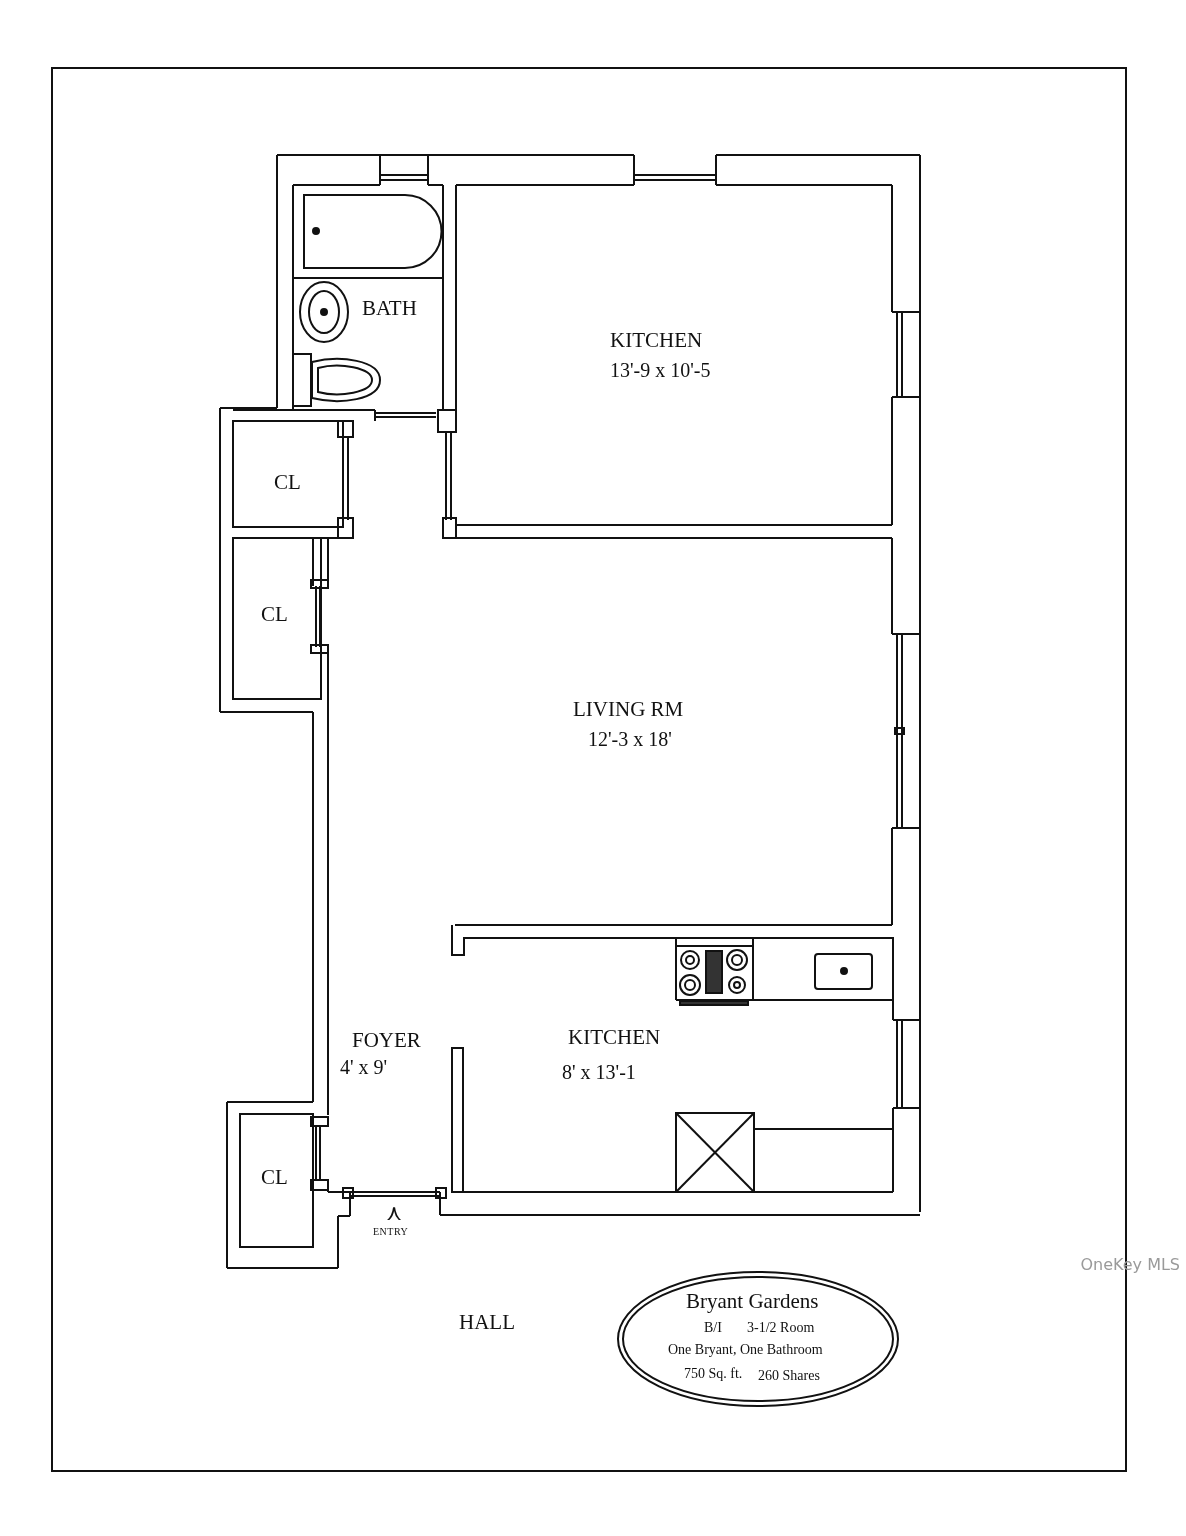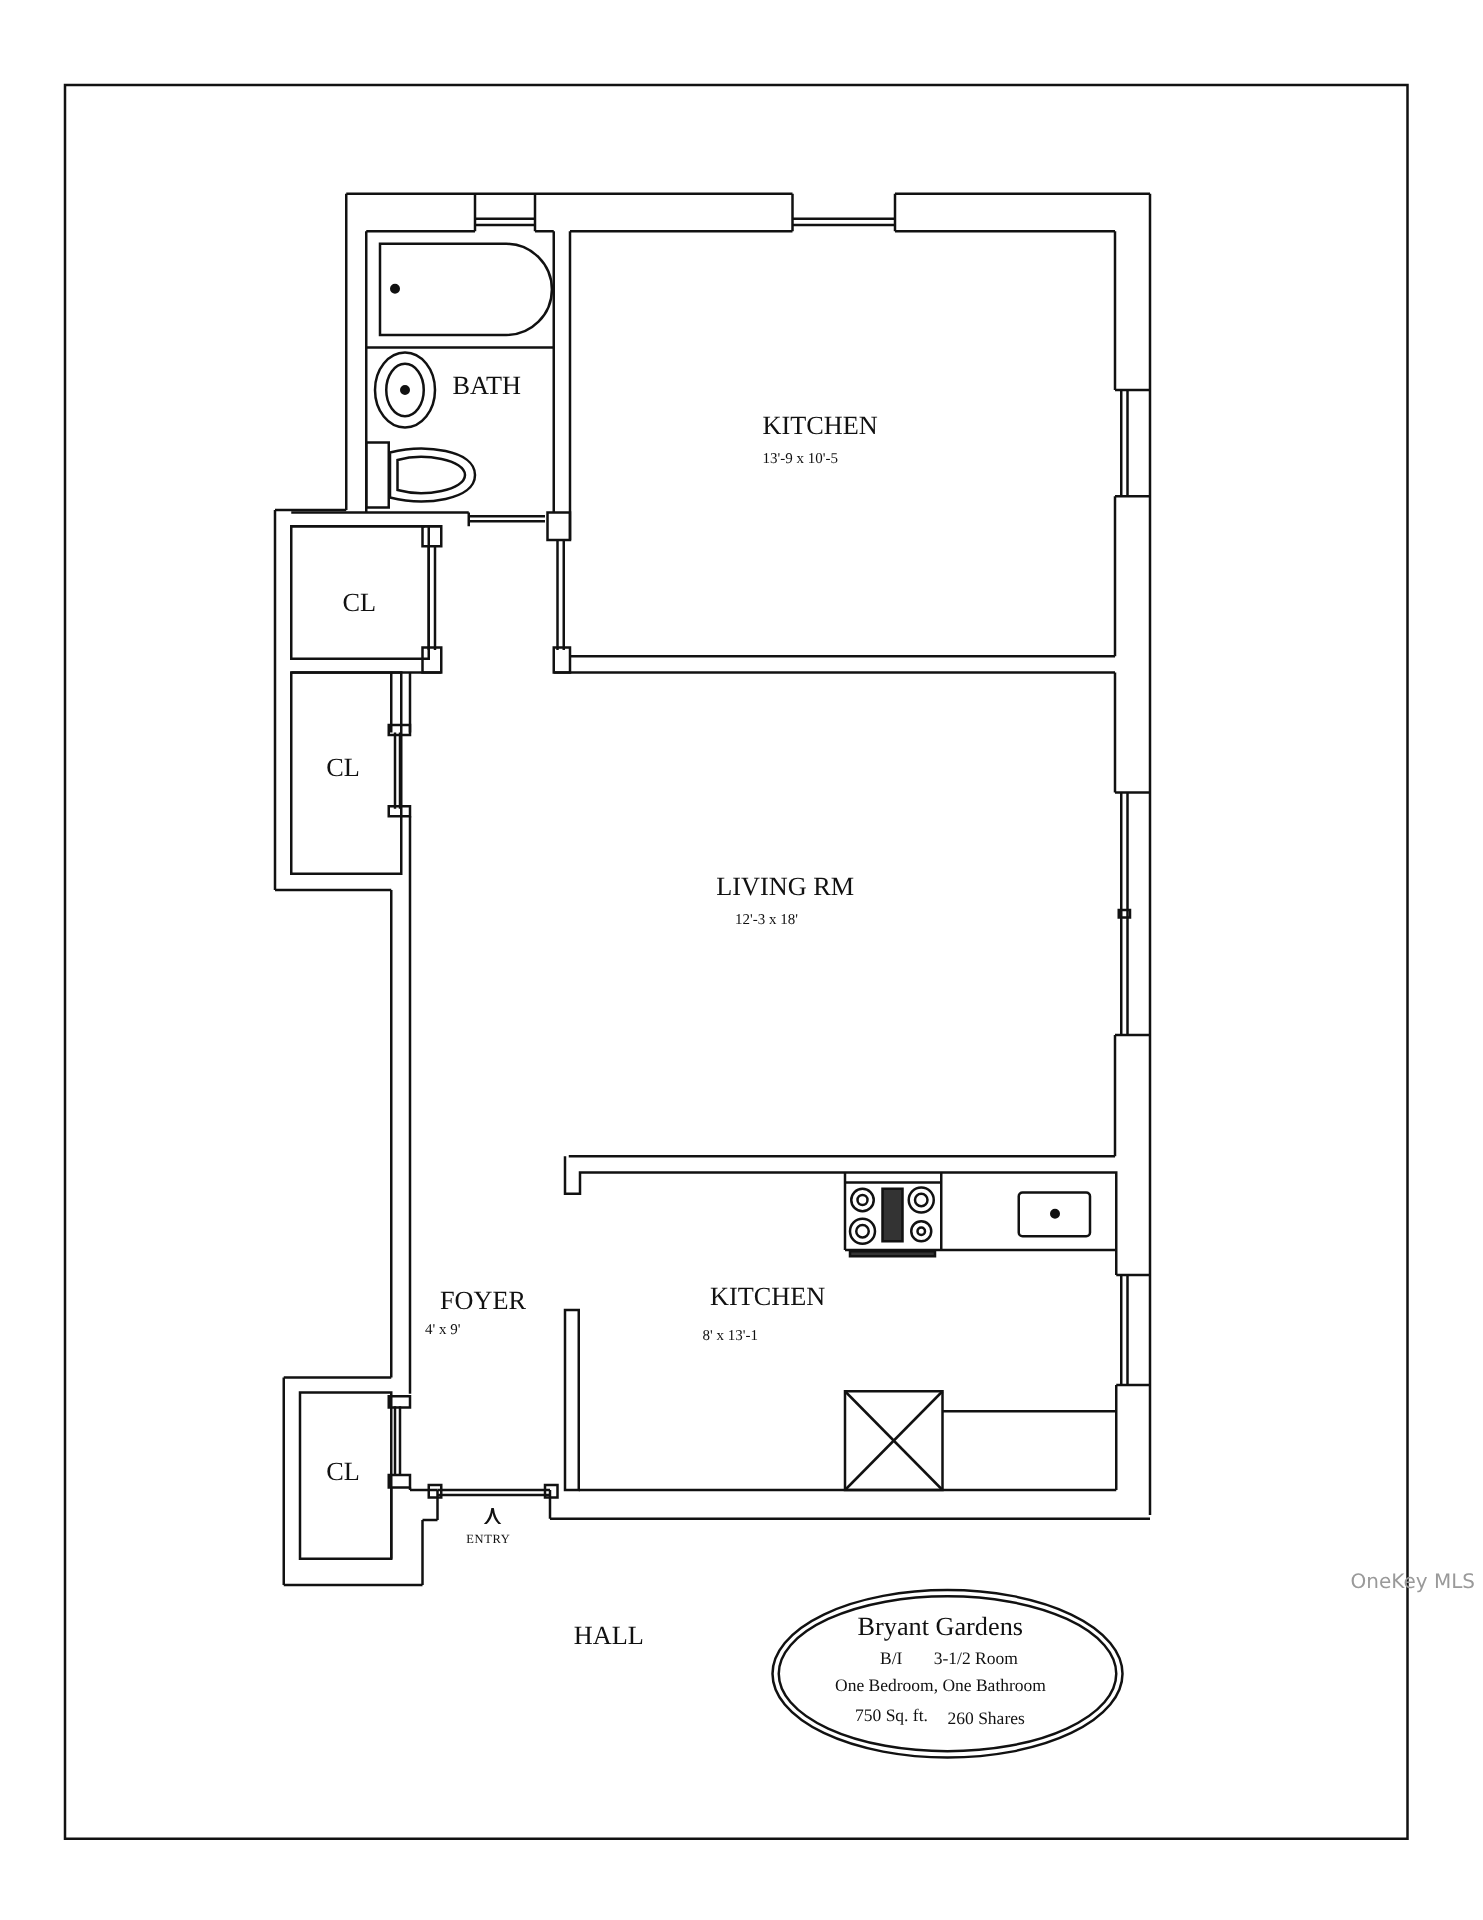--- a/index.html
+++ b/index.html
@@ -1,25 +1,25 @@
 <!DOCTYPE html>
 <html><head>
   <meta charset="utf-8">
   <style>
     html, body { margin: 0; padding: 0; background: #ffffff; }
     body { width: 1186px; height: 1536px; position: relative; overflow: hidden; font-family: "Liberation Serif", "DejaVu Serif", serif; }
     #stage { position: absolute; left: 0; top: 0; width: 1186px; height: 1278px; }
     svg { position: absolute; left: 0; top: 0; }
     .lbl { position: absolute; font-family: "Liberation Serif", "DejaVu Serif", serif; color: #111; white-space: nowrap; text-align: center; }
     .room { font-size: 21px; line-height: 1; }
-    .dim { font-size: 12px; line-height: 1; }
+    .dim { font-size: 20px; line-height: 1; }
     .cl { font-size: 21px; text-align: center; }
     .entry { font-size: 10px; letter-spacing: 0.5px; }
     .entry-arrow { font-size: 22px; font-family: "DejaVu Sans", sans-serif; line-height: 1; }
-    .hall { font-size: 21px; }
+    .hall { font-size: 21px; margin-top: 14px; }
     .cart-title { font-size: 21px; }
     .cart-line { font-size: 14px; }
     .watermark { position: absolute; right: 6px; bottom: 4px; font-family: "DejaVu Sans", "Liberation Sans", sans-serif; font-size: 16px; color: #9a9a9a; }
   </style>
 </head>
 <body>
 
 <div id="stage">
 
   <svg width="1186" height="1536" viewBox="0 0 1186 1536" fill="none" stroke="#111" stroke-width="2">
@@ -197,19 +197,19 @@
 
   <div class="lbl entry-arrow" style="left:386px; top:1202px;">⋏</div>
   <div class="lbl entry" style="left:373px; top:1226px;">ENTRY</div>
 
   <div class="lbl hall" style="left:459px; top:1296px;">HALL</div>
 
   <div>
     <div class="lbl cart-title" style="left:686px; top:1289px;">Bryant Gardens</div>
     <div class="lbl cart-line" style="left:704px; top:1320px;">B/I</div>
     <div class="lbl cart-line" style="left:747px; top:1320px;">3-1/2 Room</div>
-    <div class="lbl cart-line" style="left:668px; top:1342px;">One Bedroom, One Bathroom</div>
+    <div class="lbl cart-line" style="left:668px; top:1342px;">One Bryant, One Bathroom</div>
     <div class="lbl cart-line" style="left:684px; top:1366px;">750 Sq. ft.</div>
     <div class="lbl cart-line" style="left:758px; top:1368px;">260 Shares</div>
   </div>
 
   <div class="watermark">OneKey MLS</div>
 </div>
 
 </body></html>

